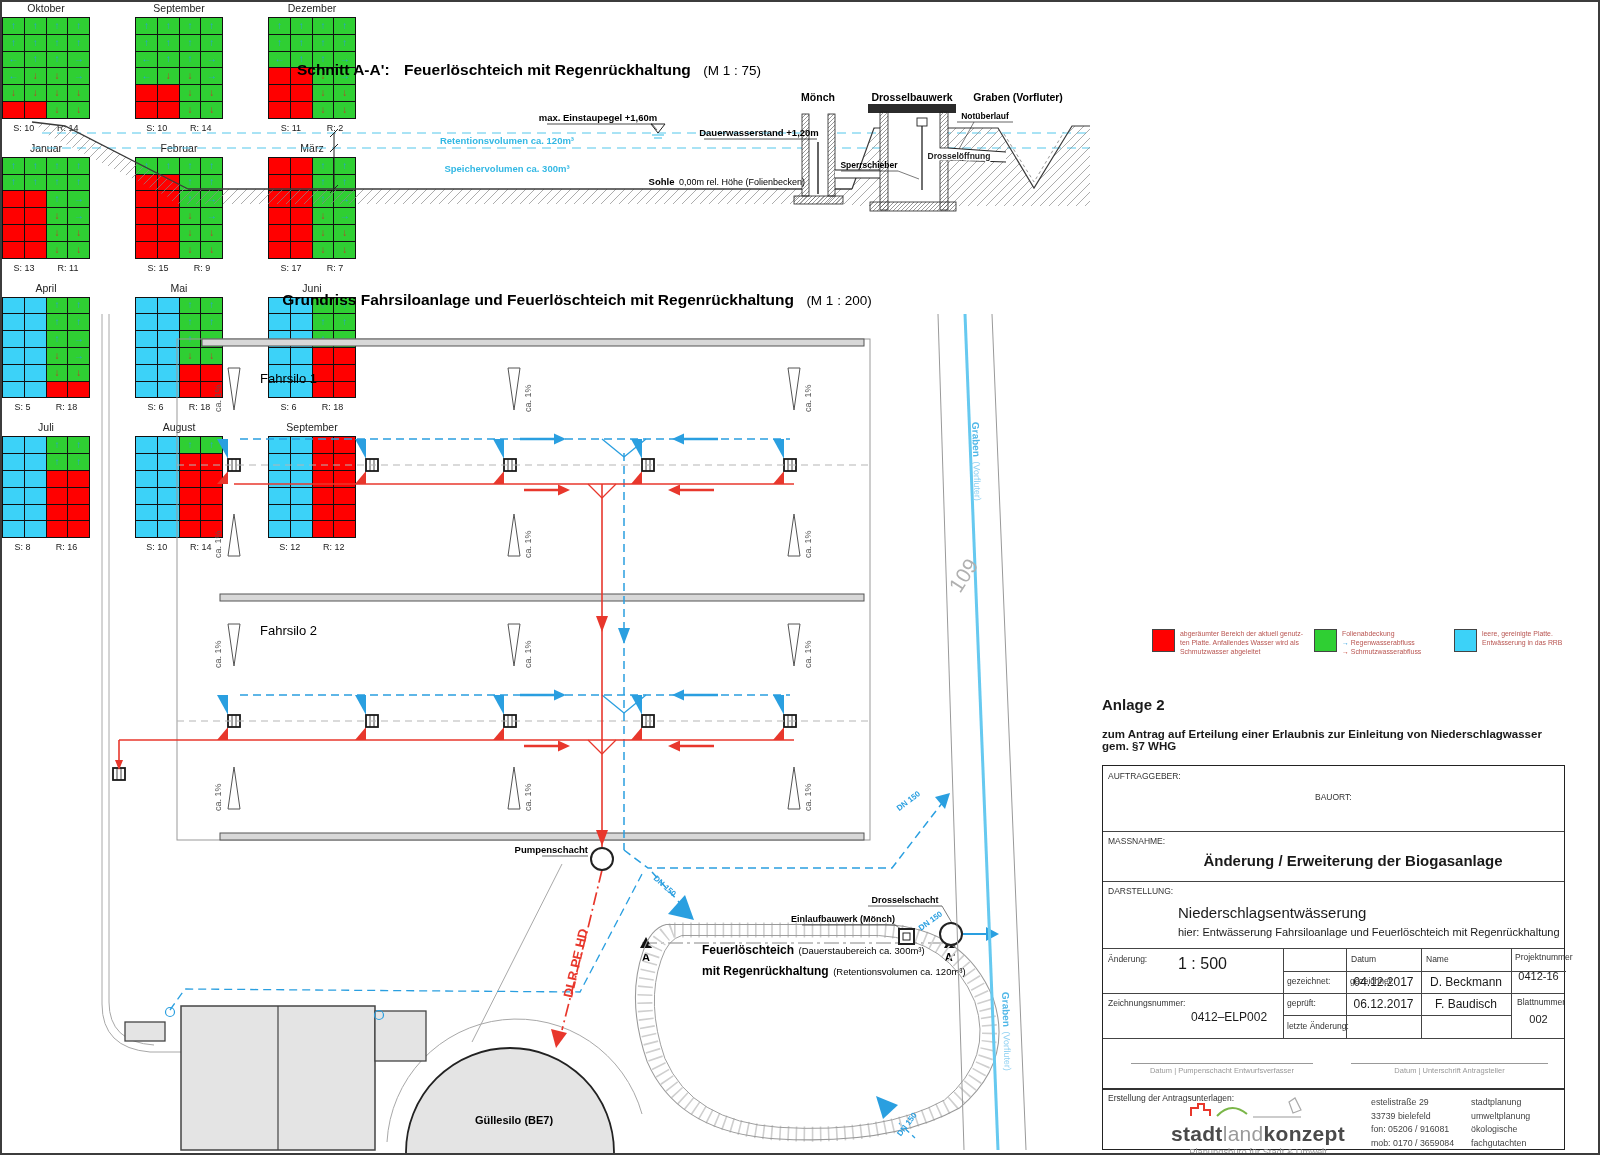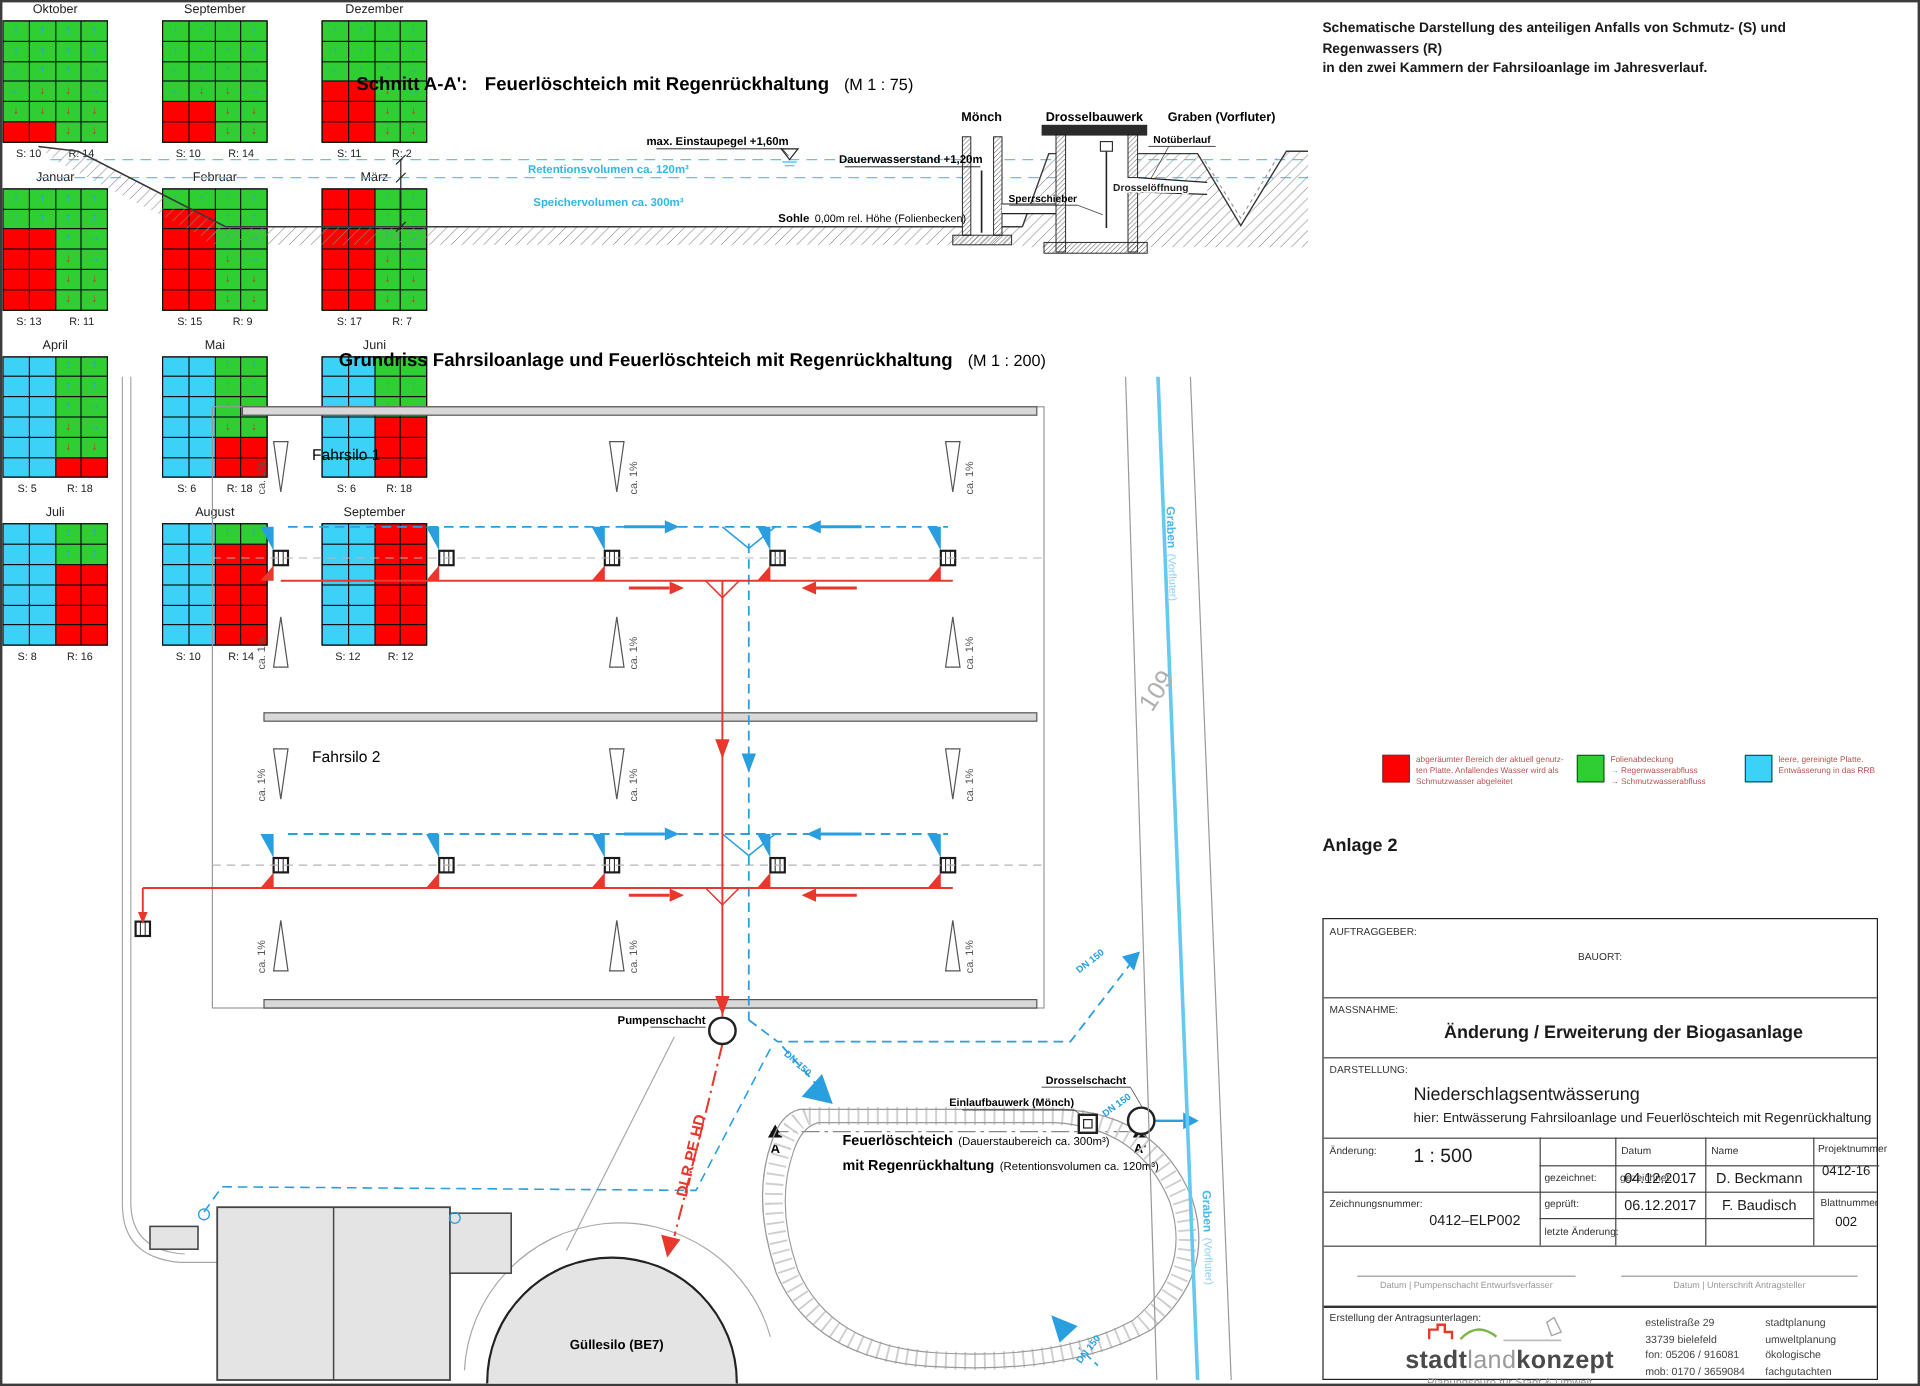--- a/index.html
+++ b/index.html
@@ -355,24 +355,20 @@
         <line x1="276" y1="1004" x2="276" y2="1148" stroke="#444" stroke-width="1.2"></line>
         <rect x="373" y="1009" width="51" height="50" fill="#e4e4e4" stroke="#444" stroke-width="1.3"></rect>
         <circle cx="168" cy="1010" r="4.5" fill="none" stroke="#2a9fe0" stroke-width="1.2"></circle>
         <circle cx="377" cy="1013" r="4.5" fill="none" stroke="#2a9fe0" stroke-width="1.2"></circle>
       </g>
       <circle cx="508" cy="1150" r="104" fill="#e4e4e4" stroke="#222" stroke-width="1.8"></circle>
       <text x="512" y="1122" text-anchor="middle" font-size="11" font-weight="bold">Güllesilo (BE7)</text>
     </g>
   </svg>
 
-  <div id="heading" class="abs">
-    <div>Schematische Darstellung des anteiligen Anfalls von Schmutz- (S) und Regenwassers (R)</div>
-    <div>in den zwei Kammern der Fahrsiloanlage im Jahresverlauf.</div>
-  </div>
 
   <div id="months">
       <div class="month">
         <div class="m-title">Oktober</div>
         <div class="m-grid">
           <div class="m-cell" style="background: rgb(47, 207, 51);">
             <span style="color: rgb(42, 159, 224);">↑</span>
           </div>
           <div class="m-cell" style="background: rgb(47, 207, 51);">
             <span style="color: rgb(42, 159, 224);">↑</span>
@@ -1048,20 +1044,21 @@
   </div>
   <div class="legend" style="left:1452px;top:627px;width:110px">
     <div class="sw" style="background: rgb(60, 210, 248);"></div>
     <div class="lg-text">
       <div>leere, gereinigte Platte.</div>
       <div>Entwässerung in das RRB</div>
     </div>
   </div>
 
   <div id="anlage-title" class="abs">Anlage 2</div>
+  <div id="anlage-sub" class="abs">zum Antrag auf Erteilung einer Erlaubnis zur Einleitung von Niederschlagwasser  gem. §7 WHG</div>
 
   <div id="tblock">
     <span class="cell-label" style="left:5px;top:5px">AUFTRAGGEBER:</span>
     <span class="cell-label" style="left:212px;top:26px">BAUORT:</span>
     <div class="hline" style="top:65px"></div>
 
     <span class="cell-label" style="left:5px;top:70px">MASSNAHME:</span>
     <div class="abs" style="left:60px;top:86px;width:380px;text-align:center;font-size:15px;font-weight:bold">Änderung / Erweiterung der Biogasanlage</div>
     <div class="hline" style="top:115px"></div>
 

